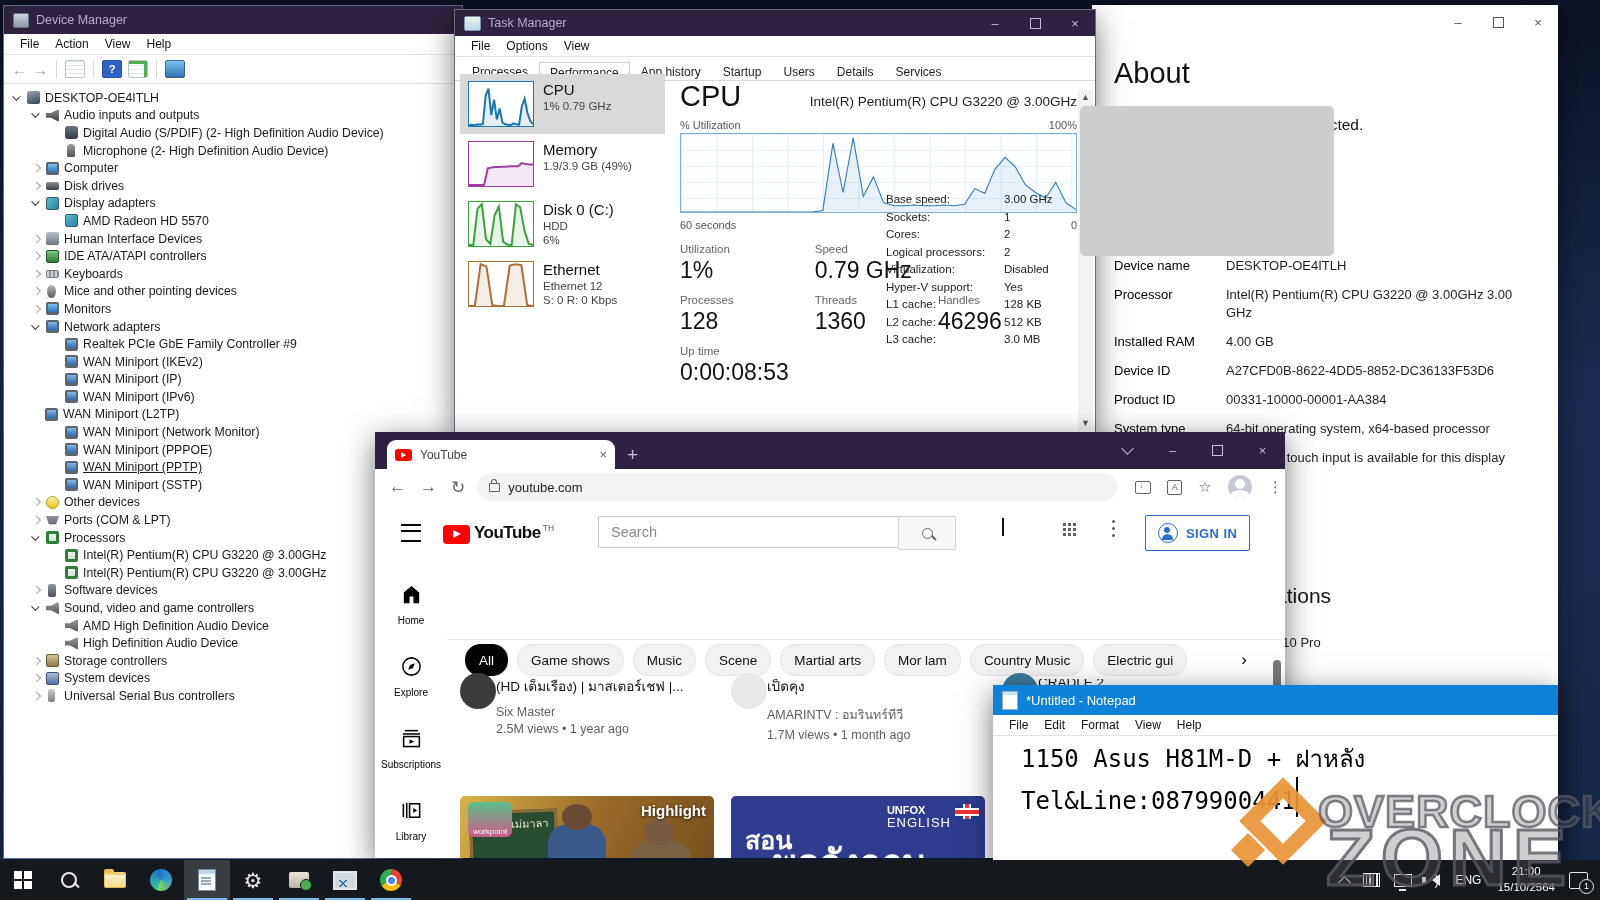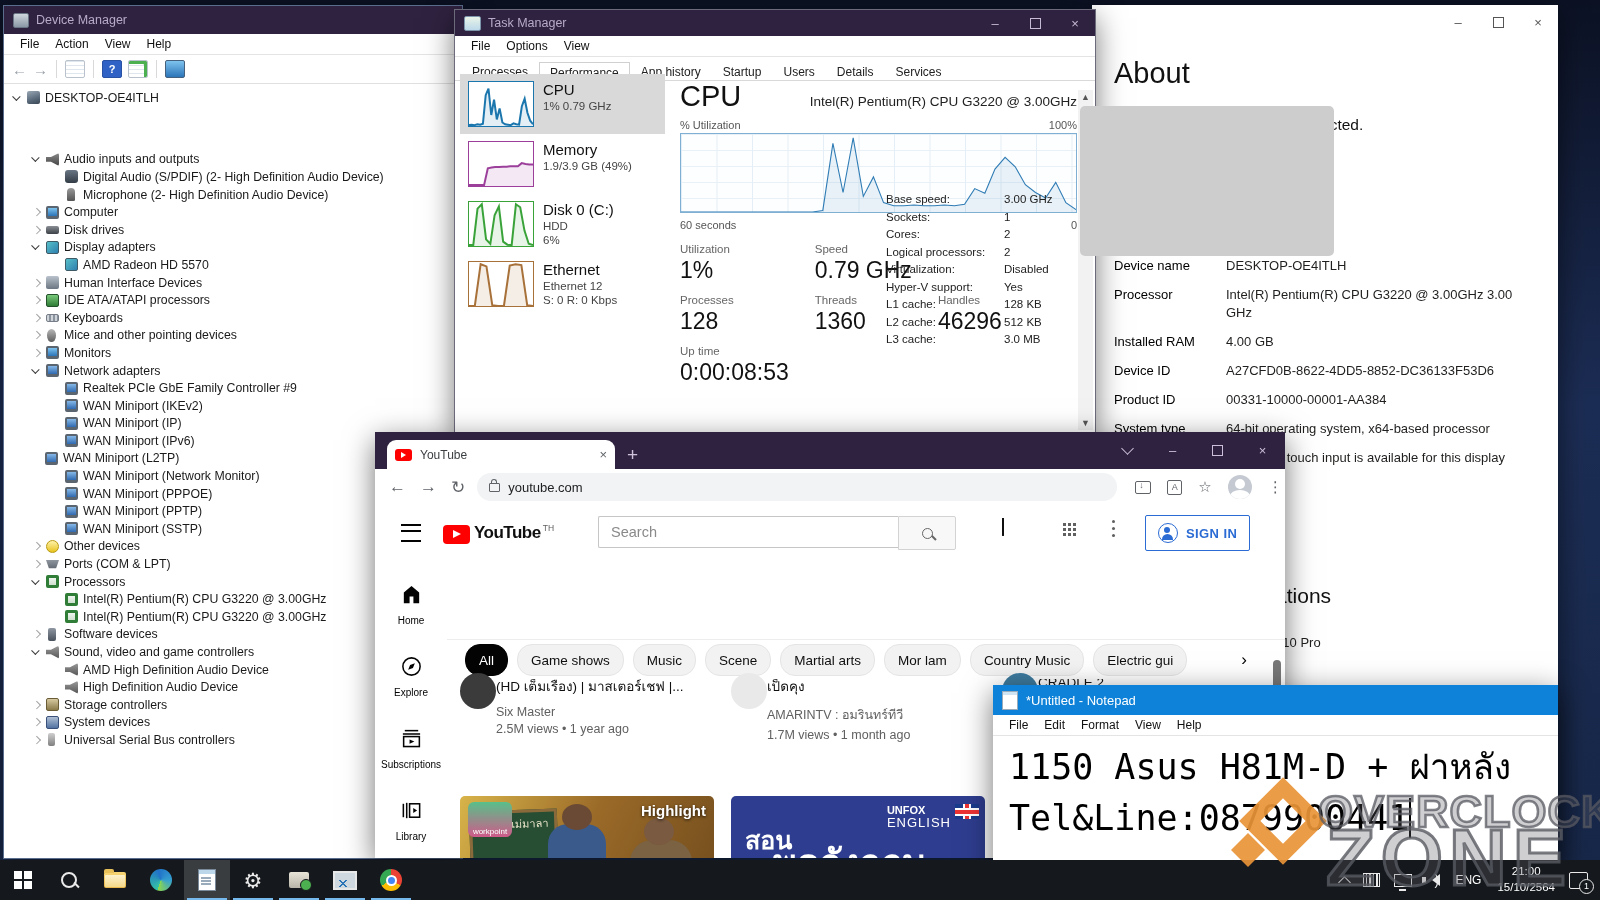--- a/index.html
+++ b/index.html
@@ -191,21 +191,21 @@
   .flag-uk{position:absolute;right:6px;top:8px;width:24px;height:15px;background:#1a3c8c;overflow:hidden;}
   .flag-uk::before{content:"";position:absolute;left:10px;top:0;width:4px;height:15px;background:#e33;box-shadow:0 0 0 2px #fff;}
   .flag-uk::after{content:"";position:absolute;left:0;top:5.5px;width:24px;height:4px;background:#e33;box-shadow:0 0 0 2px #fff;}
   #yt-scroll{position:absolute;right:4px;top:155px;width:8px;height:108px;background:#787878;border-radius:4px;}
   
   #notepad{left:993px;top:685px;width:565px;height:212px;background:#fff;}
   #notepad .tbar{height:30px;background:#0e82d8;color:#fff;display:flex;align-items:center;}
   #notepad .nicon{width:14px;height:17px;background:#fff;border:1px solid #9ab;margin:0 8px 0 9px;
      box-shadow:inset 0 3px 0 #cfe4f2;}
   #notepad .t{font-size:13px;}
-  #np-text{padding:6px 2px 0 16px;font-family:"DejaVu Sans Mono",monospace;font-size:35px;color:#000;line-height:1.45;white-space:nowrap;}
+  #np-text{padding:6px 2px 0 28px;font-family:"DejaVu Sans Mono",monospace;font-size:24px;color:#000;line-height:1.45;white-space:nowrap;}
   .caret{display:inline-block;width:2px;height:40px;background:#000;vertical-align:-8px;}
   
   #taskbar{position:absolute;left:0;right:0;bottom:0;height:40px;background:#15181c;display:flex;align-items:center;z-index:50;}
   .tbtn{width:46px;height:40px;display:flex;align-items:center;justify-content:center;position:relative;flex:none;}
   .tbtn.run::after{content:"";position:absolute;left:3px;right:3px;bottom:0;height:2.5px;background:#76b9ed;}
   .tbtn.activeapp{background:rgba(255,255,255,.16);}
   .winlogo{display:grid;grid-template-columns:8px 8px;grid-gap:1.5px;}
   .winlogo i{width:8px;height:8px;background:#fff;}
   .srch{width:12px;height:12px;border:2px solid #eaeaea;border-radius:50%;position:relative;}
   .srch::after{content:"";position:absolute;left:10px;top:10px;width:7px;height:2px;background:#eaeaea;transform:rotate(45deg);}
@@ -272,21 +272,21 @@
       <span class="tico grn"></span>
       <span class="tsep"></span>
       <span class="tico mon"></span>
     </div>
     <div id="dm-tree">
         <div class="trow" style="padding-left: 6px;">
           <span class="chev expanded"></span>
           <span class="ti ti-computer"></span>
           <span class="tlabel">DESKTOP-OE4ITLH</span>
         </div>
-        <div class="trow" style="padding-left: 25px; margin-top: 44px;">
+        <div class="trow" style="padding-left: 25px;">
           <span class="chev expanded"></span>
           <span class="ti ti-audio"></span>
           <span class="tlabel">Audio inputs and outputs</span>
         </div>
         <div class="trow" style="padding-left: 44px;">
           <span class="chev leaf"></span>
           <span class="ti ti-spdif"></span>
           <span class="tlabel">Digital Audio (S/PDIF) (2- High Definition Audio Device)</span>
         </div>
         <div class="trow" style="padding-left: 44px;">
@@ -315,21 +315,21 @@
           <span class="tlabel">AMD Radeon HD 5570</span>
         </div>
         <div class="trow" style="padding-left: 25px;">
           <span class="chev collapsed"></span>
           <span class="ti ti-hid"></span>
           <span class="tlabel">Human Interface Devices</span>
         </div>
         <div class="trow" style="padding-left: 25px;">
           <span class="chev collapsed"></span>
           <span class="ti ti-ide"></span>
-          <span class="tlabel">IDE ATA/ATAPI processors</span>
+          <span class="tlabel">IDE ATA/ATAPI controllers</span>
         </div>
         <div class="trow" style="padding-left: 25px;">
           <span class="chev collapsed"></span>
           <span class="ti ti-keyboard"></span>
           <span class="tlabel">Keyboards</span>
         </div>
         <div class="trow" style="padding-left: 25px;">
           <span class="chev collapsed"></span>
           <span class="ti ti-mouse"></span>
           <span class="tlabel">Mice and other pointing devices</span>
@@ -372,21 +372,21 @@
         <div class="trow" style="padding-left: 44px;">
           <span class="chev leaf"></span>
           <span class="ti ti-network"></span>
           <span class="tlabel">WAN Miniport (Network Monitor)</span>
         </div>
         <div class="trow" style="padding-left: 44px;">
           <span class="chev leaf"></span>
           <span class="ti ti-network"></span>
           <span class="tlabel">WAN Miniport (PPPOE)</span>
         </div>
-        <div class="trow" style="padding-left: 44px;">
+        <div class="trow" style="padding-left: 44px; text-decoration: underline;">
           <span class="chev leaf"></span>
           <span class="ti ti-network"></span>
           <span class="tlabel">WAN Miniport (PPTP)</span>
         </div>
         <div class="trow" style="padding-left: 44px;">
           <span class="chev leaf"></span>
           <span class="ti ti-network"></span>
           <span class="tlabel">WAN Miniport (SSTP)</span>
         </div>
         <div class="trow" style="padding-left: 25px;">

